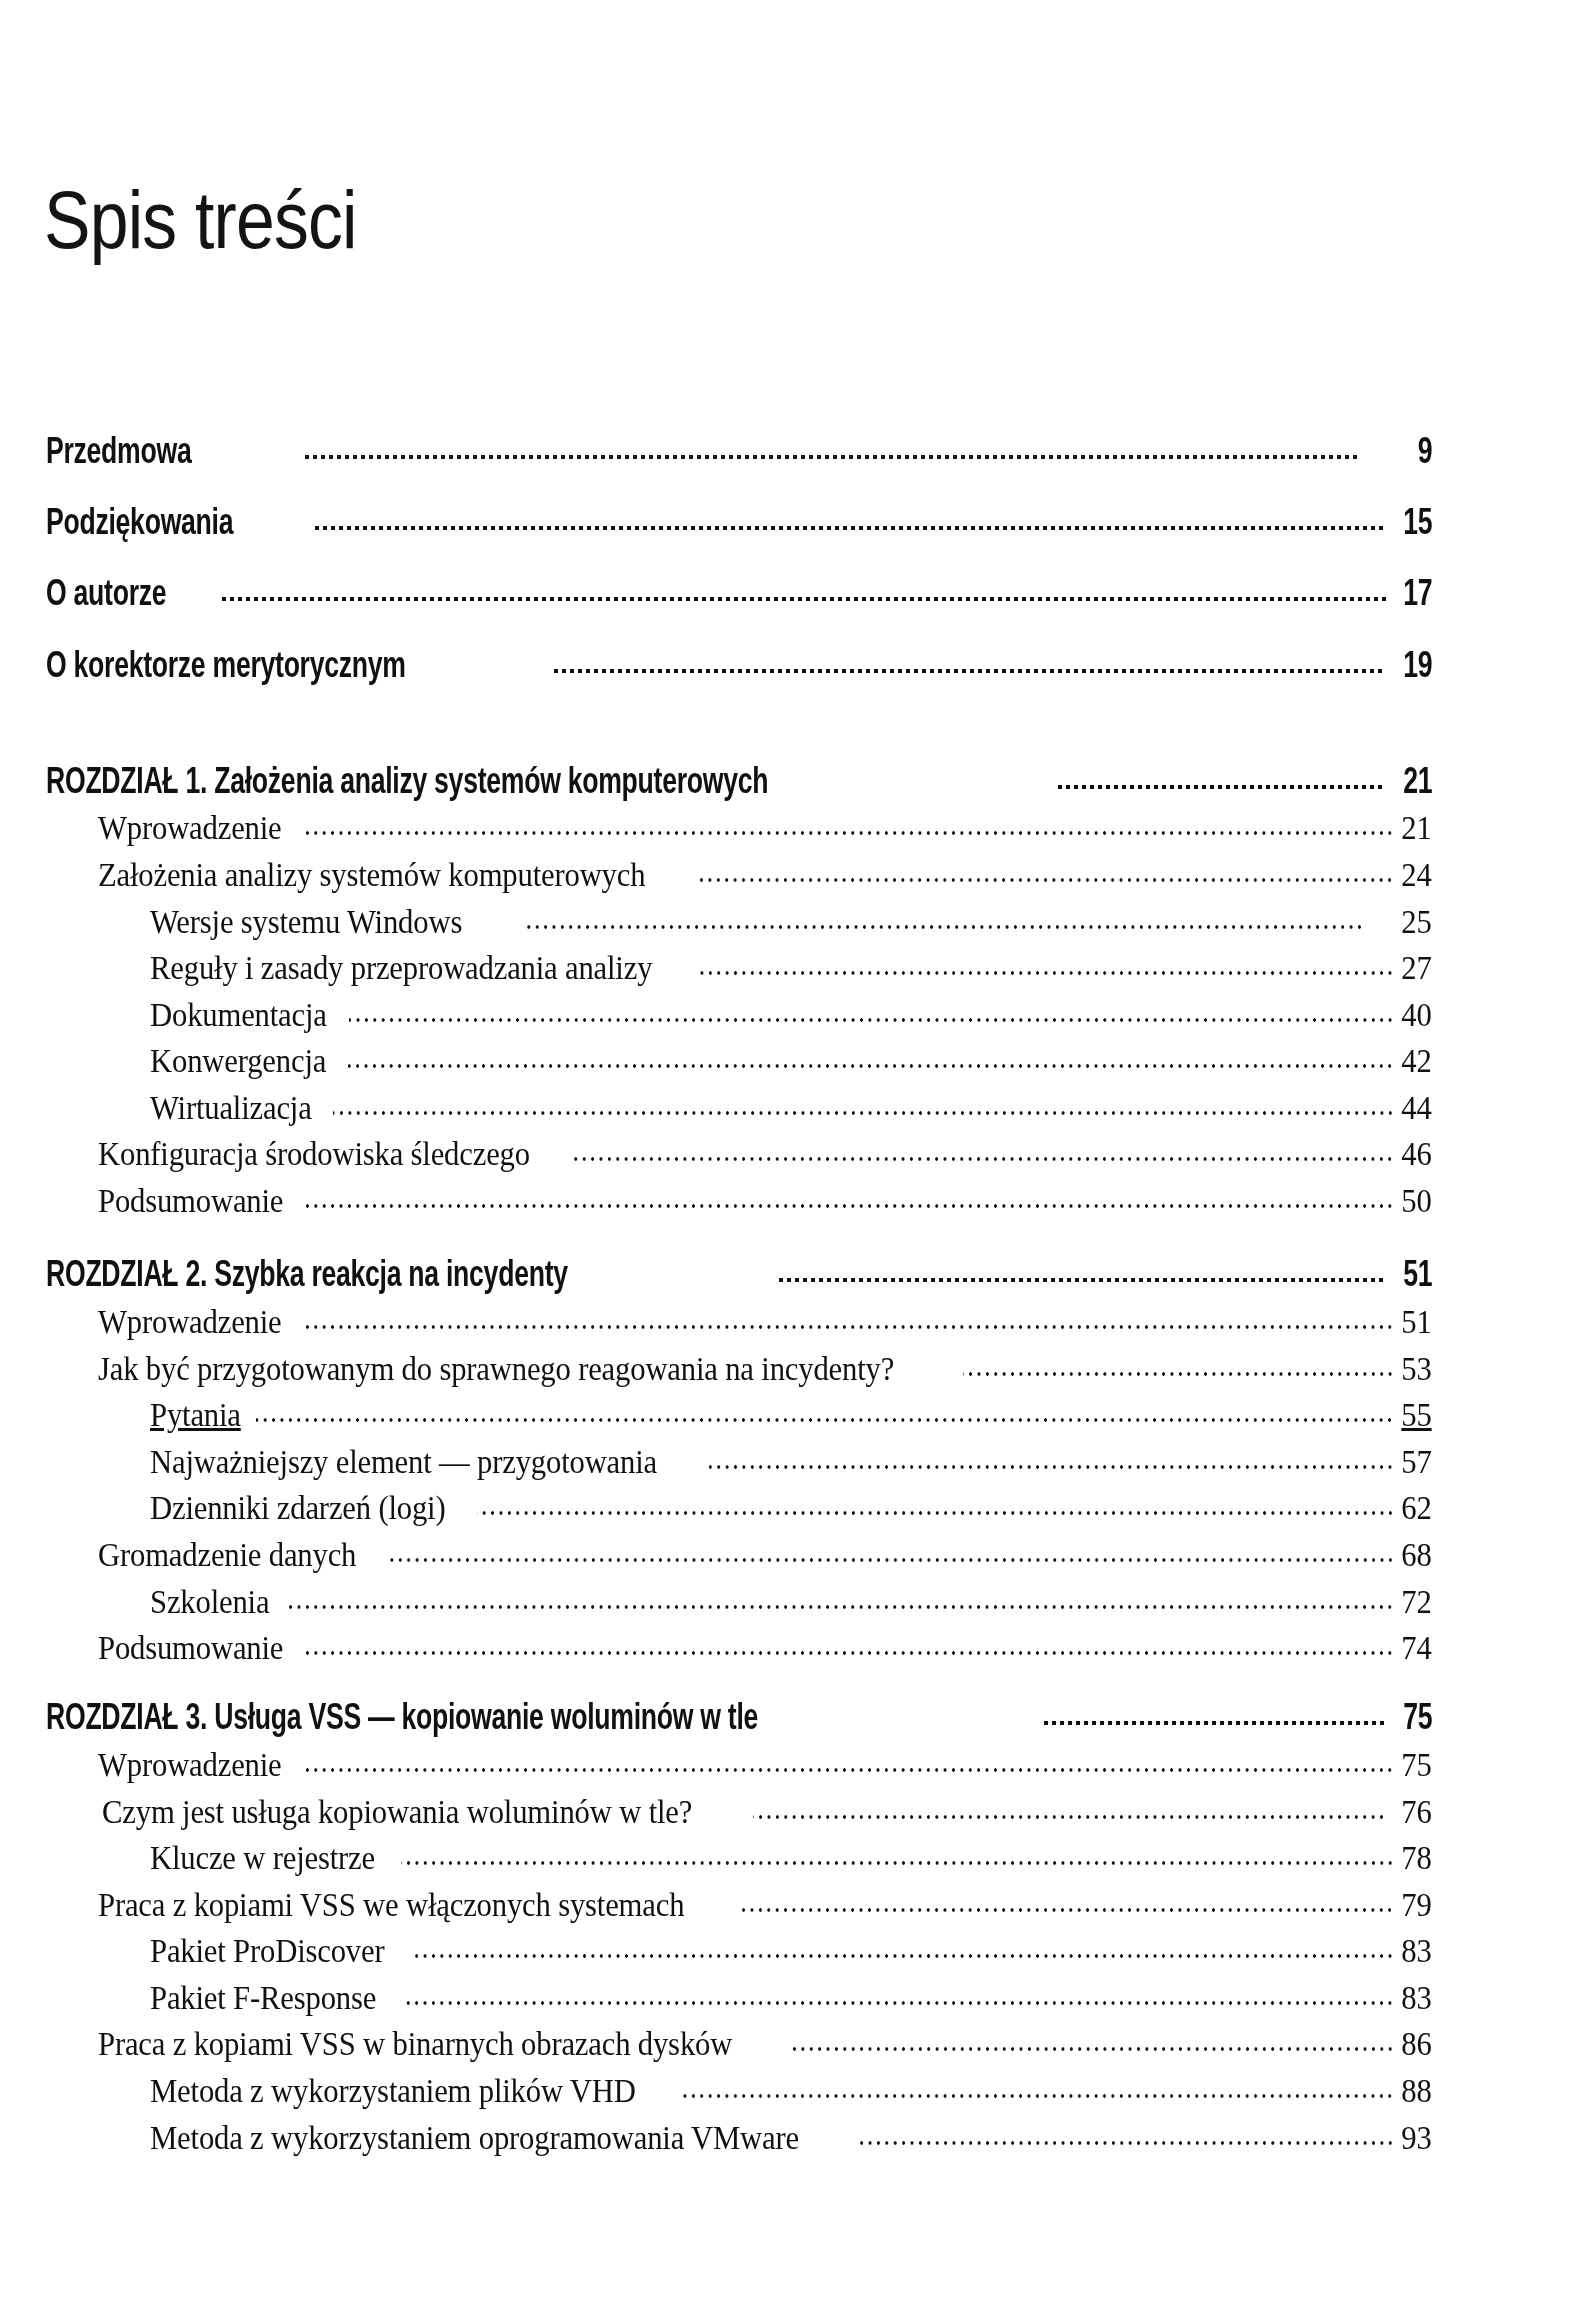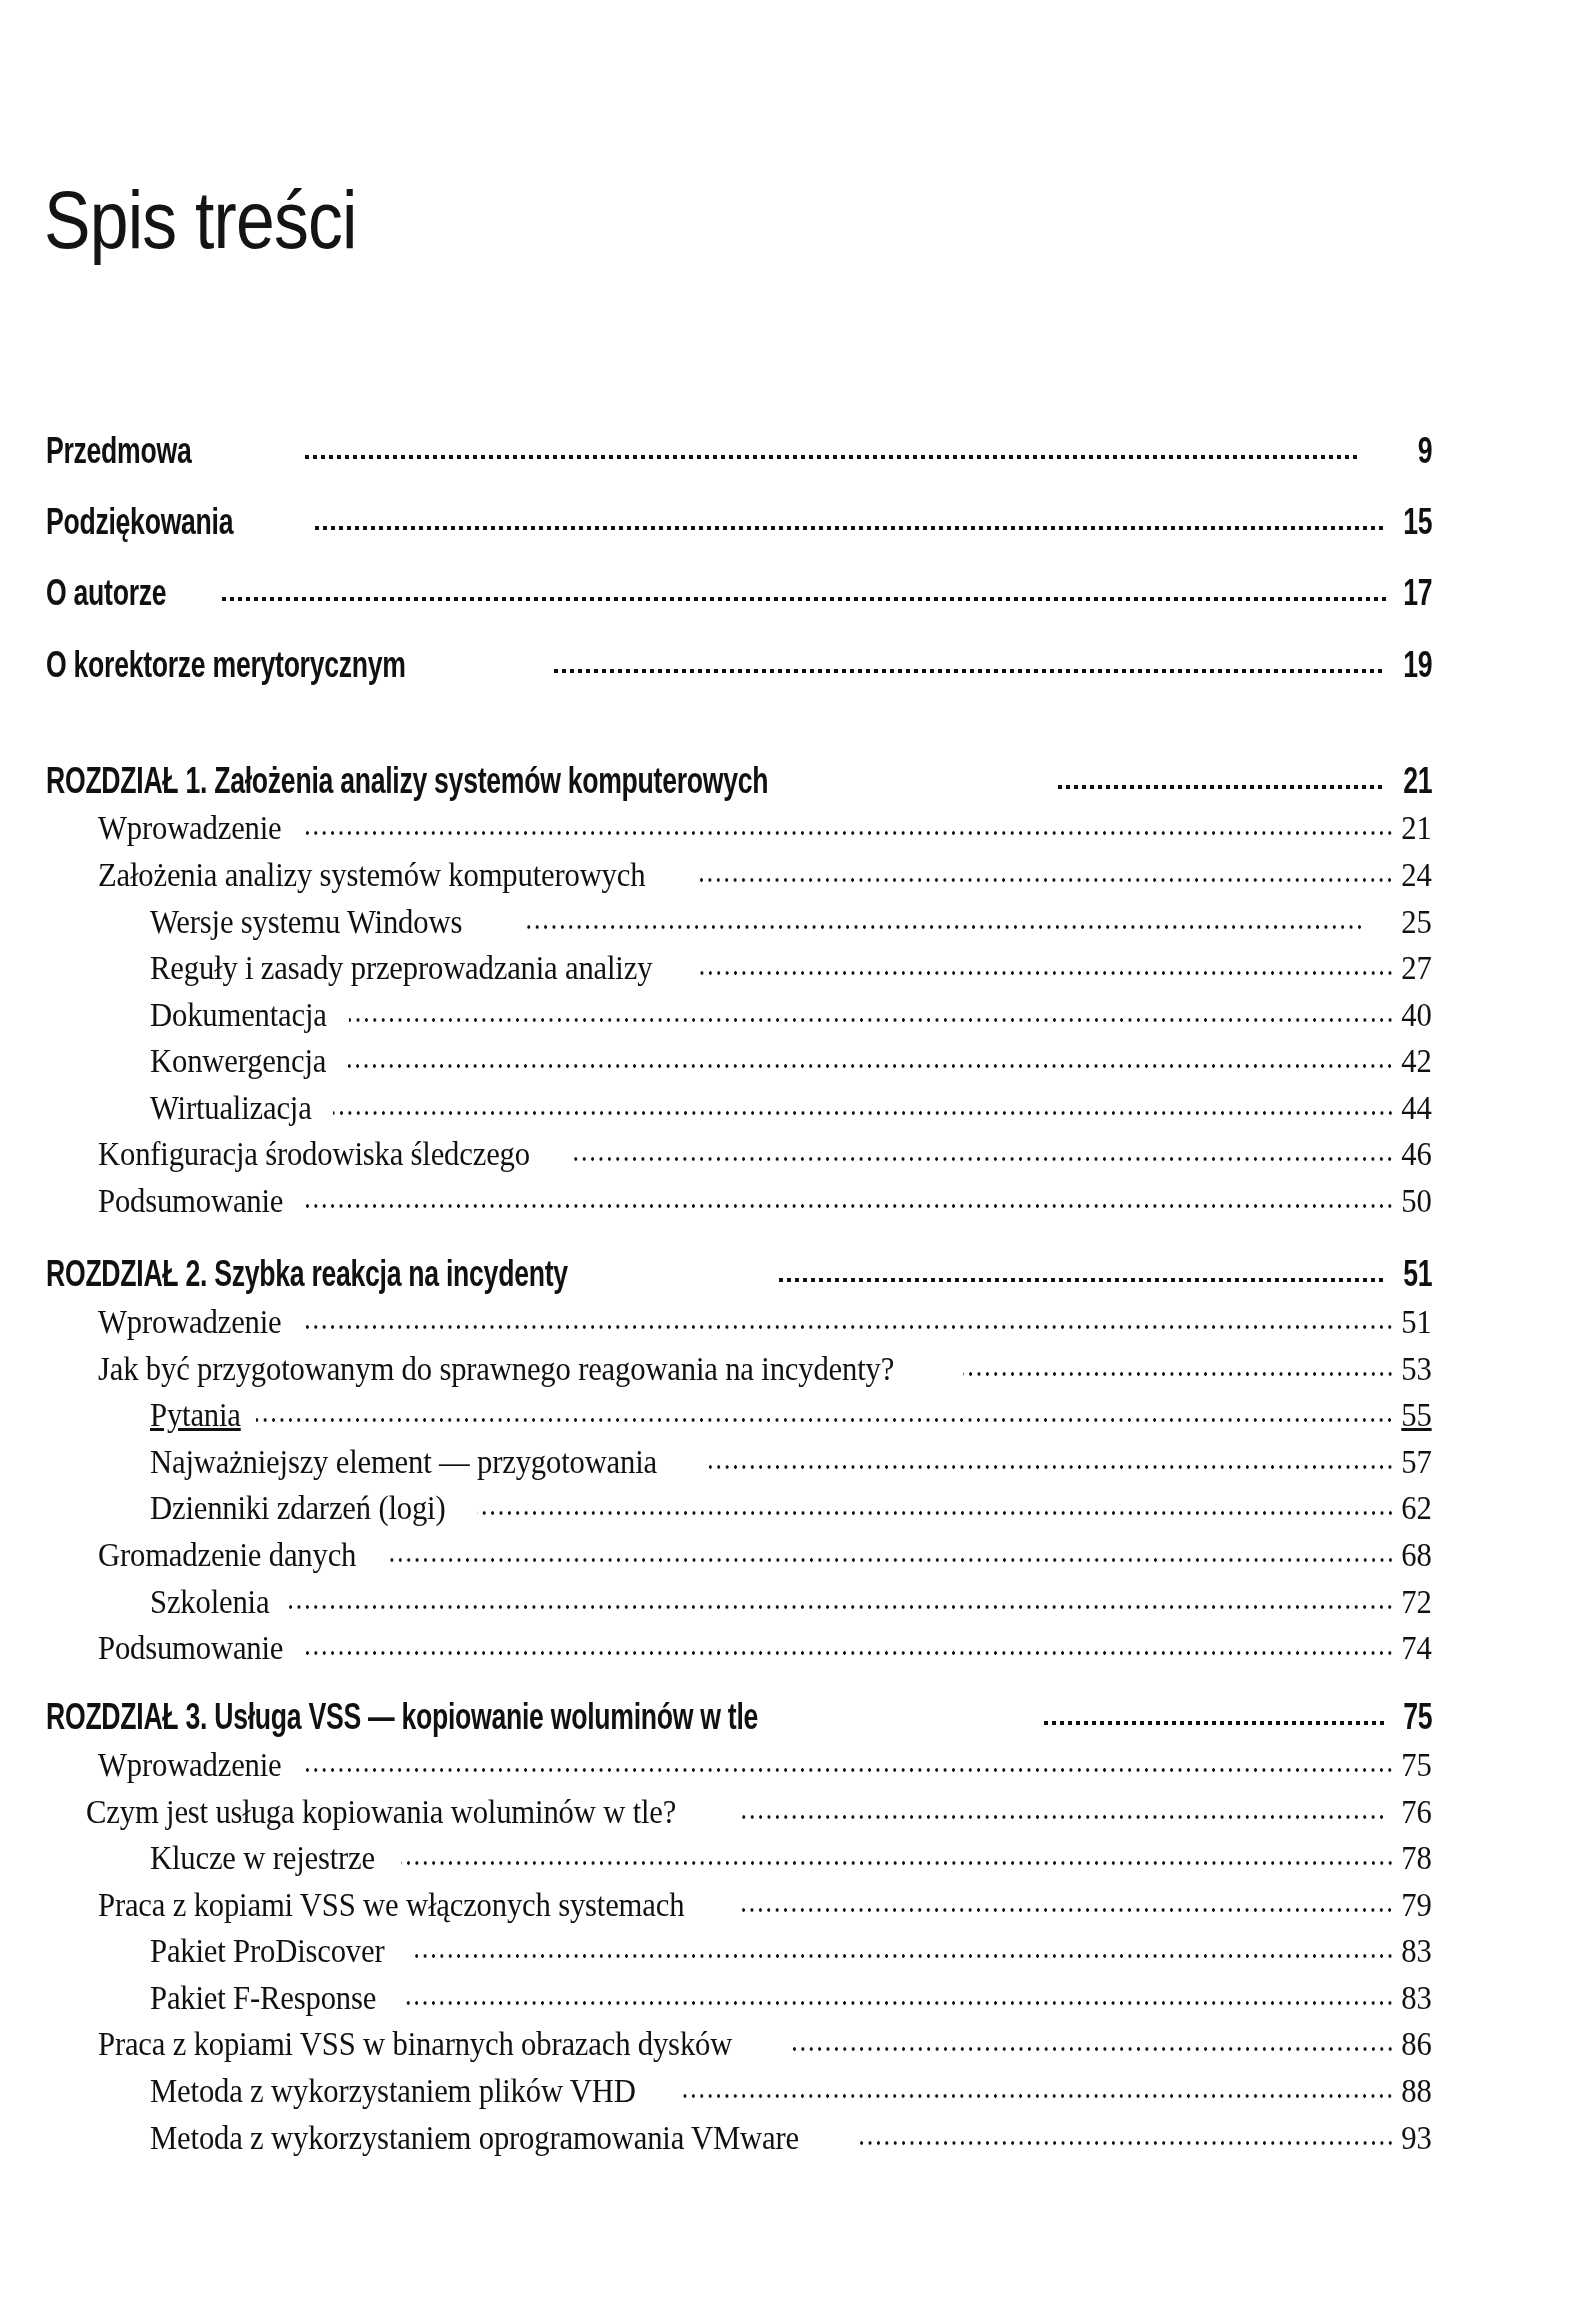--- a/index.html
+++ b/index.html
@@ -233,21 +233,21 @@
   <div class="toc-row lvl-bold" style="left:46px; top:1692px;">
     <span class="label">ROZDZIAŁ 3. Usługa VSS — kopiowanie woluminów w tle</span>
     <span class="leader"></span>
     <span class="page">75</span>
   </div>
   <div class="toc-row lvl-serif" style="left:98px; top:1743px;">
     <span class="label">Wprowadzenie</span>
     <span class="leader"></span>
     <span class="page">75</span>
   </div>
-  <div class="toc-row lvl-serif" style="left:86px; top:1790px;gap:8px;">
+  <div class="toc-row lvl-serif" style="left:102px; top:1790px;gap:8px;">
     <span class="label">Czym jest usługa kopiowania woluminów w tle?</span>
     <span class="leader"></span>
     <span class="page">76</span>
   </div>
   <div class="toc-row lvl-serif" style="left:150px; top:1836px;">
     <span class="label">Klucze w rejestrze</span>
     <span class="leader"></span>
     <span class="page">78</span>
   </div>
   <div class="toc-row lvl-serif" style="left:98px; top:1883px;">

